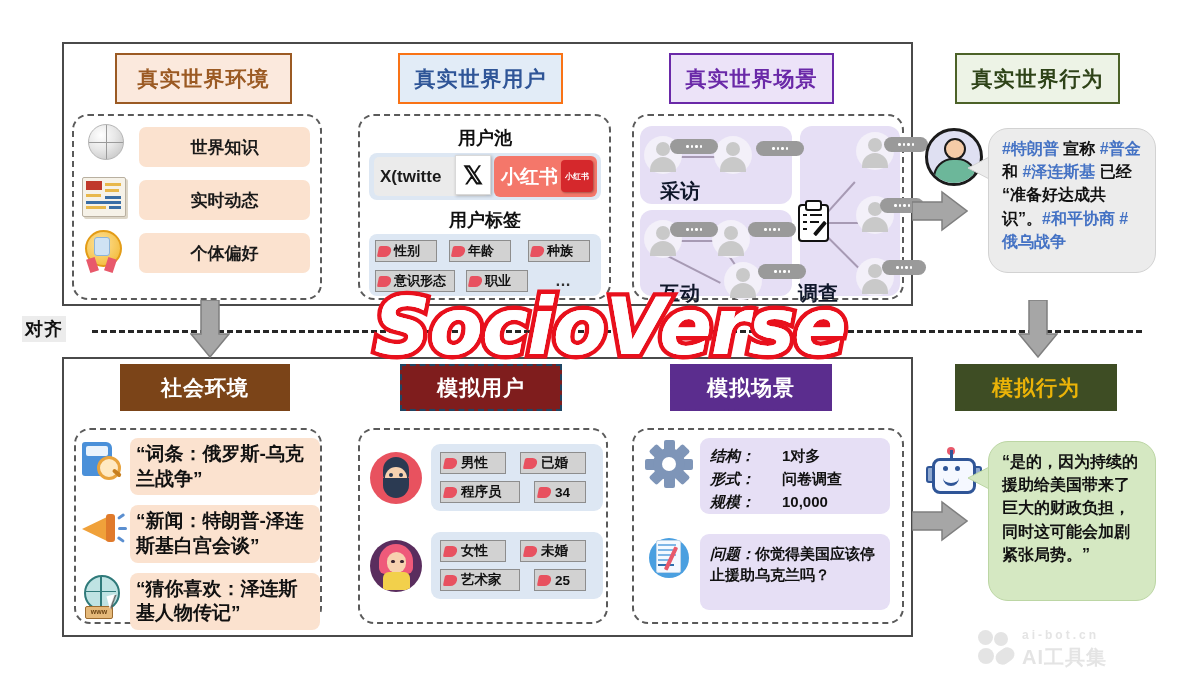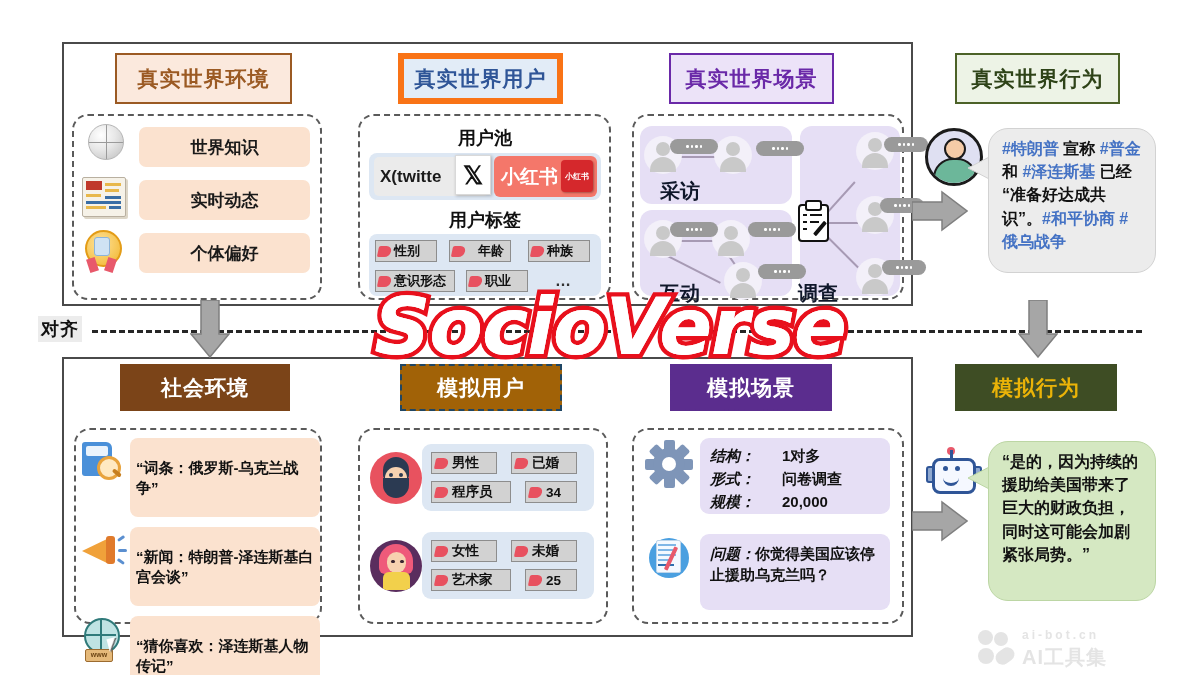--- a/index.html
+++ b/index.html
@@ -21,40 +21,40 @@
   }
   #frame-top{left:62px;top:42px;width:851px;height:264px;}
   #frame-bottom{left:62px;top:357px;width:851px;height:280px;}
 
   
   #align-line{
     position:absolute;left:92px;top:330px;width:1050px;height:0;
     border-top:3px dashed #262626;
   }
   #align-label{
-    position:absolute;left:38px;top:316px;
+    position:absolute;left:22px;top:316px;
     font-size:18px;font-weight:bold;color:#111;
     background:#ececec;padding:1px 3px;letter-spacing:1px;
   }
 
   
   .chip{
     position:absolute;
     display:flex;align-items:center;justify-content:center;
     font-size:21px;font-weight:bold;letter-spacing:1px;
     box-sizing:border-box;
     text-align:center;
   }
   #chip-env      {left:115px;top:53px;width:177px;height:51px;background:#fbe9dd;border:2px solid #9b5a23;color:#9b5a23;}
-  #chip-user     {left:398px;top:53px;width:165px;height:51px;background:#e2ecf7;border:6px solid #f97316;color:#2f5597;}
+  #chip-user     {left:398px;top:53px;width:165px;height:51px;background:#e2ecf7;border:2px solid #f97316;color:#2f5597;}
   #chip-scene    {left:669px;top:53px;width:165px;height:51px;background:#ece3f8;border:2px solid #6a29a8;color:#6a29a8;}
   #chip-behavior {left:955px;top:53px;width:165px;height:51px;background:#edf3e6;border:2px solid #4c6228;color:#2e4318;}
 
   #chip-senv     {left:120px;top:364px;width:170px;height:47px;background:#7b4418;color:#fff;border:2px dashed #7b4418;}
-  #chip-suser    {left:400px;top:364px;width:162px;height:47px;background:#a16207;color:#fff;border:2px dashed #1f4664;}
+  #chip-suser    {left:400px;top:364px;width:162px;height:47px;background:#7f1d1d;color:#fff;border:2px dashed #1f4664;}
   #chip-sscene   {left:670px;top:364px;width:162px;height:47px;background:#5b2d8e;color:#fff;border:2px dashed #5b2d8e;}
   #chip-sbehavior{left:955px;top:364px;width:162px;height:47px;background:#3e4d24;color:#eab308;border:2px dashed #3e4d24;}
 
   
   .dbox{
     position:absolute;
     border:2.5px dashed #5a5a5a;
     border-radius:16px;
     box-sizing:border-box;
     background:#fff;
@@ -192,42 +192,42 @@
   .bot-ant{position:absolute;left:24px;top:0;width:2.5px;height:9px;background:#2f5597;}
   .bot-antdot{position:absolute;left:21px;top:-3px;width:8px;height:8px;border-radius:50%;background:#e8596b;}
 
   
   #senv-rows{position:absolute;left:80px;top:438px;width:240px;}
   .senv-row{display:flex;align-items:flex-start;gap:6px;margin-bottom:10px;}
   .senv-icon{width:44px;height:46px;flex:none;position:relative;}
   .senv-pill{
     flex:1;min-height:46px;background:#fbe2cf;border-radius:8px;
     display:flex;align-items:center;
-    font-size:15px;font-weight:bold;color:#111;padding:20px 6px;box-sizing:border-box;
+    font-size:19px;font-weight:bold;color:#111;padding:4px 6px;box-sizing:border-box;
     line-height:1.3;
   }
 
   
   .bk{position:absolute;left:2px;top:4px;width:30px;height:34px;background:#4a90d9;border-radius:3px 6px 6px 3px;}
   .bk2{position:absolute;left:6px;top:8px;width:22px;height:10px;background:#eaf3fc;border-radius:2px;}
   .mg{position:absolute;left:17px;top:18px;width:18px;height:18px;border:3.5px solid #e8a33d;border-radius:50%;background:#ffe9c2;}
   .mgh{position:absolute;left:32px;top:33px;width:10px;height:3.5px;background:#c77f1f;transform:rotate(40deg);border-radius:2px;}
   
   .meg{position:absolute;left:2px;top:12px;width:0;height:0;border-top:12px solid transparent;border-bottom:12px solid transparent;border-right:25px solid #f0a13a;}
   .megb{position:absolute;left:26px;top:9px;width:9px;height:28px;background:#e07a2b;border-radius:3px;}
   .megl{position:absolute;background:#5b8fd0;height:2.5px;border-radius:2px;}
   
   .gl{position:absolute;left:4px;top:2px;width:32px;height:32px;border-radius:50%;border:2.5px solid #2f7a7a;background:#bfe3e3;}
   .gl:before{content:"";position:absolute;left:14px;top:-1px;width:1.5px;height:31px;background:#2f7a7a;}
   .gl:after{content:"";position:absolute;left:-1px;top:14px;width:31px;height:1.5px;background:#2f7a7a;}
   .www{position:absolute;left:5px;top:33px;width:26px;height:11px;background:#e5b97a;border:1.5px solid #9c6b2f;border-radius:2px;font-size:7px;color:#6b4414;text-align:center;line-height:9px;font-weight:bold;}
   .cursor{position:absolute;left:28px;top:22px;width:0;height:0;border-left:9px solid #fff;border-bottom:13px solid transparent;filter:drop-shadow(1px 1px 0 #555);transform:rotate(-15deg);}
 
   
-  .suser{position:absolute;display:flex;align-items:center;}
+  .suser{position:absolute;display:flex;align-items:center;gap:9px;}
   .suser-av{width:52px;height:52px;border-radius:50%;flex:none;position:relative;overflow:hidden;}
   .suser-tags{
     width:172px;background:#dde7f3;border-radius:9px;padding:8px 9px;box-sizing:border-box;
     display:flex;flex-wrap:wrap;gap:7px 14px;
   }
   .stag{height:22px;background:#d2d2d2;border:1px solid #8d8d8d;display:flex;align-items:center;gap:4px;
         padding:0 8px 0 3px;box-sizing:border-box;font-size:13.5px;font-weight:bold;color:#111;}
 
   
   #sscene-spec{
@@ -352,21 +352,21 @@
   <div id="x-glyph">𝕏</div>
   <div id="xhs-card">小红书</div>
   <div id="xhs-badge">小红书</div>
 
   <div class="sub-title" style="position:absolute;left:368px;top:208px;width:234px;">用户标签</div>
   <div id="tags-band"></div>
   <div class="tag" style="left:375px;top:240px;width:62px;">
     <span class="tagdot"></span>
     <span>性别</span>
   </div>
-  <div class="tag" style="left:449px;top:240px;width:62px;justify-content:space-between;">
+  <div class="tag" style="left:449px;top:240px;width:62px;">
     <span class="tagdot"></span>
     <span>年龄</span>
   </div>
   <div class="tag" style="left:528px;top:240px;width:62px;">
     <span class="tagdot"></span>
     <span>种族</span>
   </div>
   <div class="tag" style="left:375px;top:270px;width:80px;">
     <span class="tagdot"></span>
     <span>意识形态</span>
@@ -591,21 +591,21 @@
     <div class="spec-row">
       <span class="spec-k">结构：</span>
       <span class="spec-v">1对多</span>
     </div>
     <div class="spec-row">
       <span class="spec-k">形式：</span>
       <span class="spec-v">问卷调查</span>
     </div>
     <div class="spec-row">
       <span class="spec-k">规模：</span>
-      <span class="spec-v">20,000</span>
+      <span class="spec-v">10,000</span>
     </div>
   </div>
 
   <div class="qicon">
     <div class="qd"></div>
       <div class="qp"></div>
     <div class="ql" style="left:13px;top:10px;width:18px;"></div>
     <div class="ql" style="left:13px;top:15px;width:15px;"></div>
     <div class="ql" style="left:13px;top:20px;width:18px;"></div>
     <div class="ql" style="left:13px;top:25px;width:12px;"></div>

